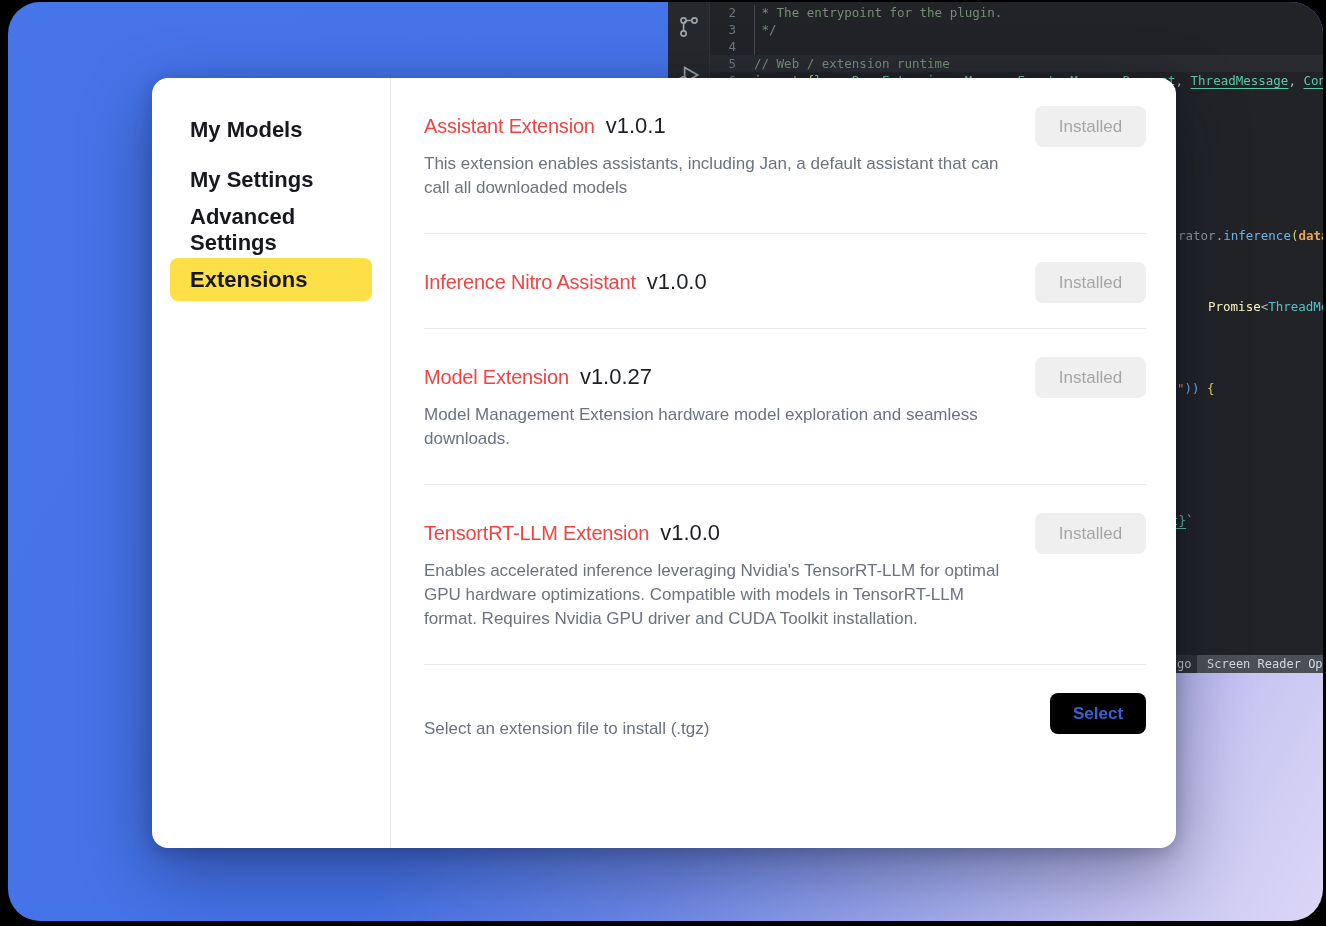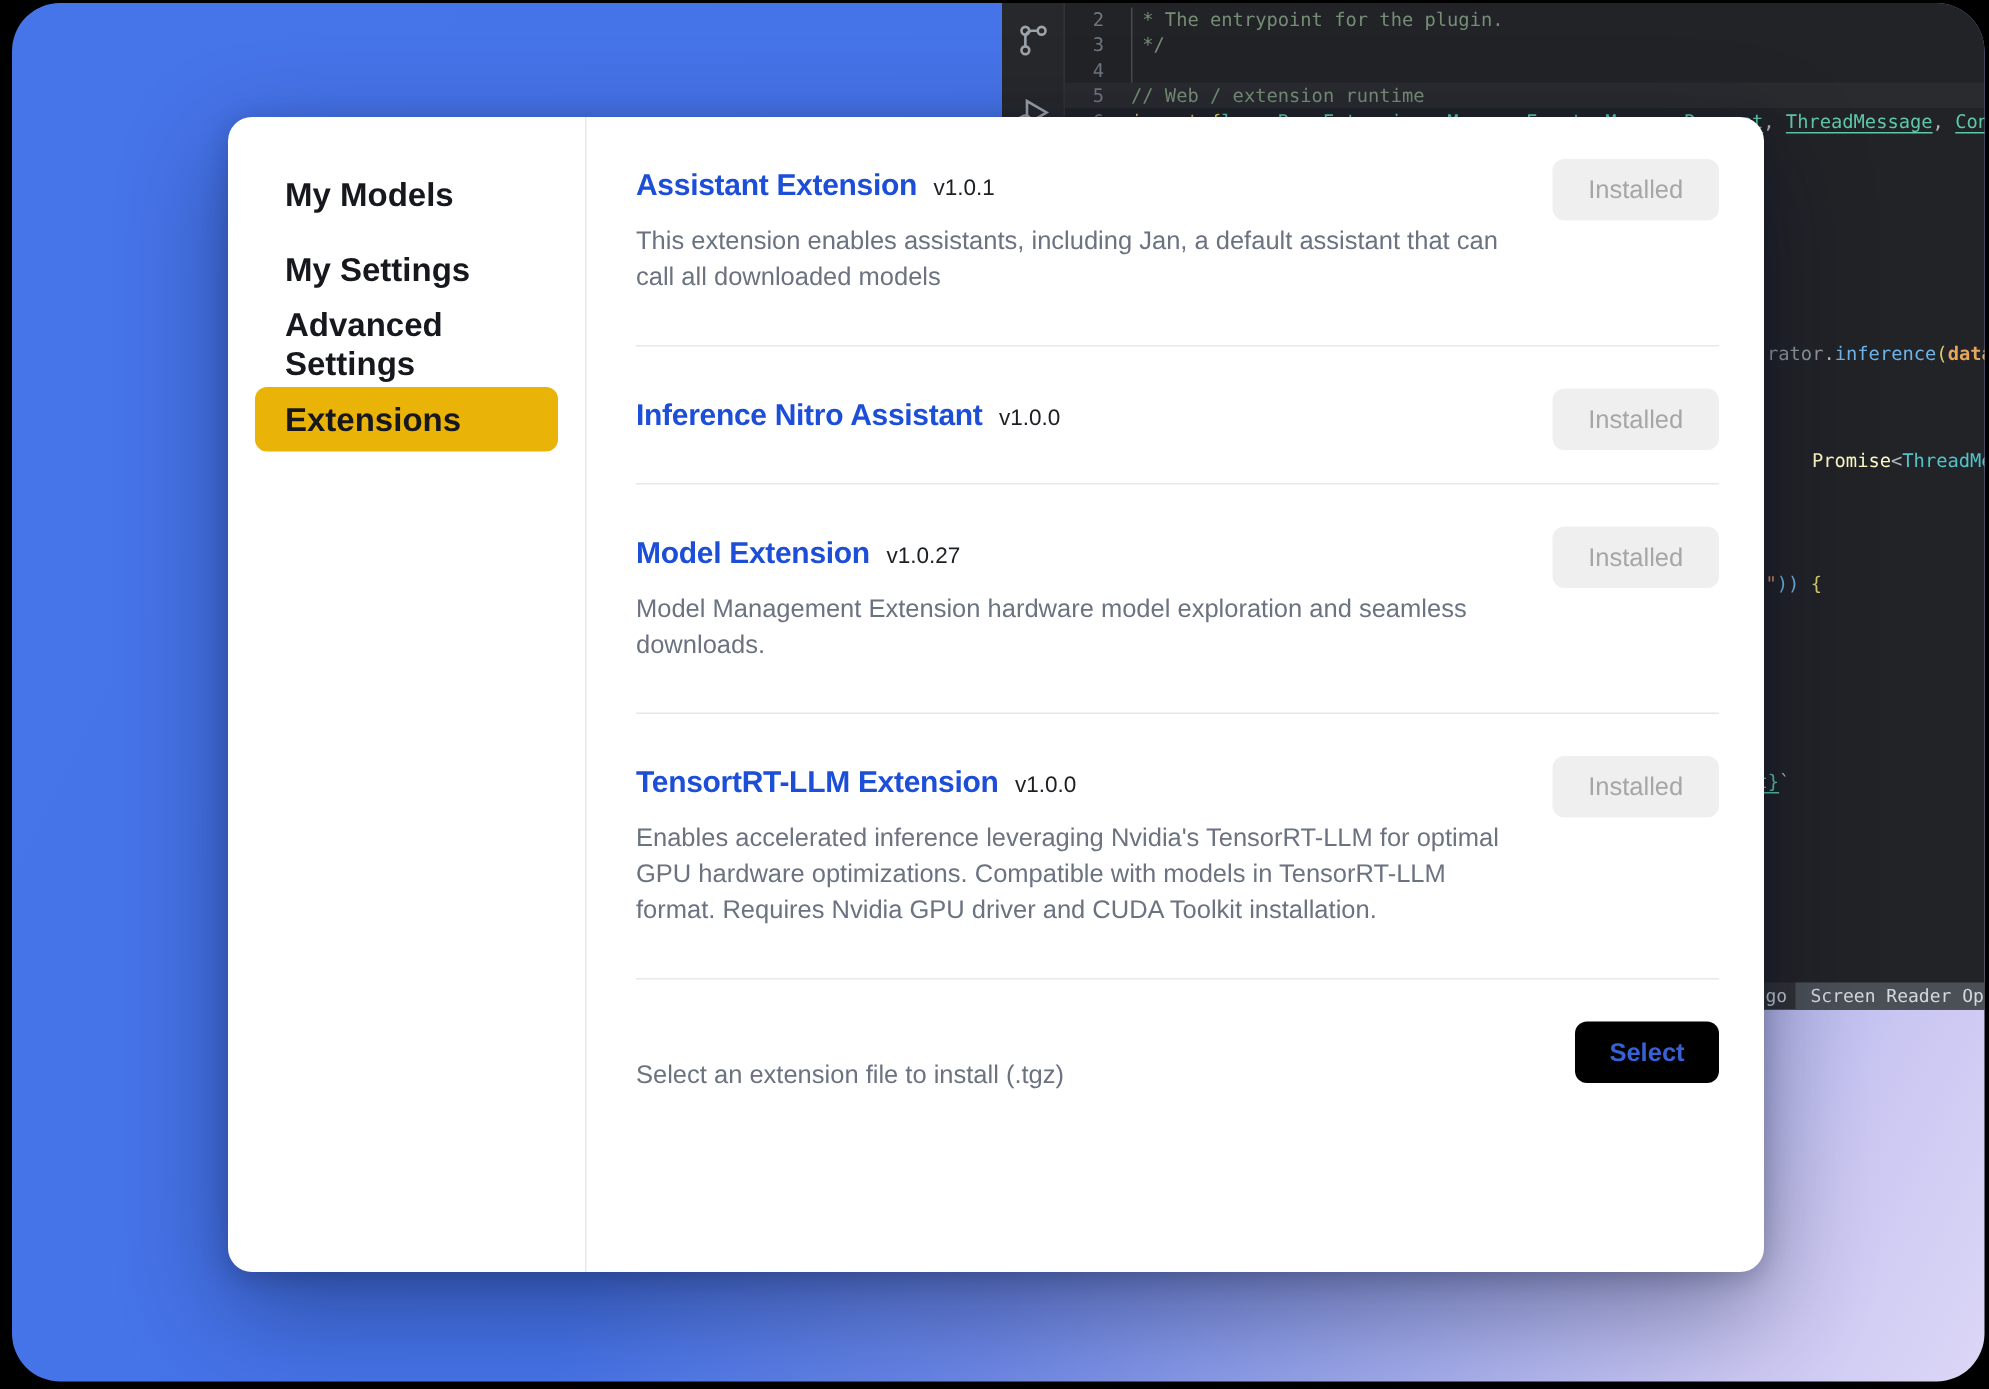--- a/index.html
+++ b/index.html
@@ -45,28 +45,28 @@
 
   
   .card { position:absolute; left:144px; top:76px; width:1024px; height:770px;
     background:#ffffff; border-radius:16px;
     box-shadow:0 24px 70px rgba(10,15,40,.40), 0 4px 18px rgba(10,15,40,.22);
     display:flex; }
   .sidebar { width:239px; flex:0 0 239px; border-right:1px solid #e7e8ea; padding-top:30px; }
   .side-item { margin:0 18px 7px 18px; height:43px; border-radius:8px;
     display:flex; align-items:center; padding:0 20px;
     font-size:22px; font-weight:700; color:#16181d; cursor:pointer; }
-  .side-item.active { background:#eab308;text-align:right; }
+  .side-item.active { background:#fde047;text-align:right; }
 
   .content { flex:1; padding:0 30px 0 33px; overflow:hidden; }
   .ext-row { position:relative; padding:35px 0 33px 0; }
   .ext-row + .ext-row { border-top:1px solid #e7e8ea; }
   .ext-title-line { display:flex; align-items:baseline; gap:11px; }
-  .ext-title { font-size:20px; font-weight:700; color:#1d4ed8; letter-spacing:-0.2px; }
-  .ext-version { font-size:15px; font-weight:400; color:#1c1f24; }
+  .ext-title { font-size:20px; font-weight:400; color:#ef4444; letter-spacing:-0.2px; }
+  .ext-version { font-size:22px; font-weight:400; color:#1c1f24; }
   .ext-desc { margin-top:13px; max-width:590px; font-size:17px; line-height:24px; color:#6b7280; }
   .ext-link { color:#3e6fd0; text-decoration:none; cursor:pointer; }
   .btn { position:absolute; right:0; top:28px; height:41px; border:none; border-radius:8px;
     font-family:"Liberation Sans", sans-serif; font-size:17px; cursor:pointer; }
   .btn-installed { width:111px; background:#efefef; color:#a6a6a6; font-weight:400; }
   .btn-select { width:96px; background:#000000; color:#3662d6; font-weight:700; }
   .row-manual { padding-top:38px; }
   .row-manual .ext-desc { margin-top:14px; }
 </style>
 </head>

